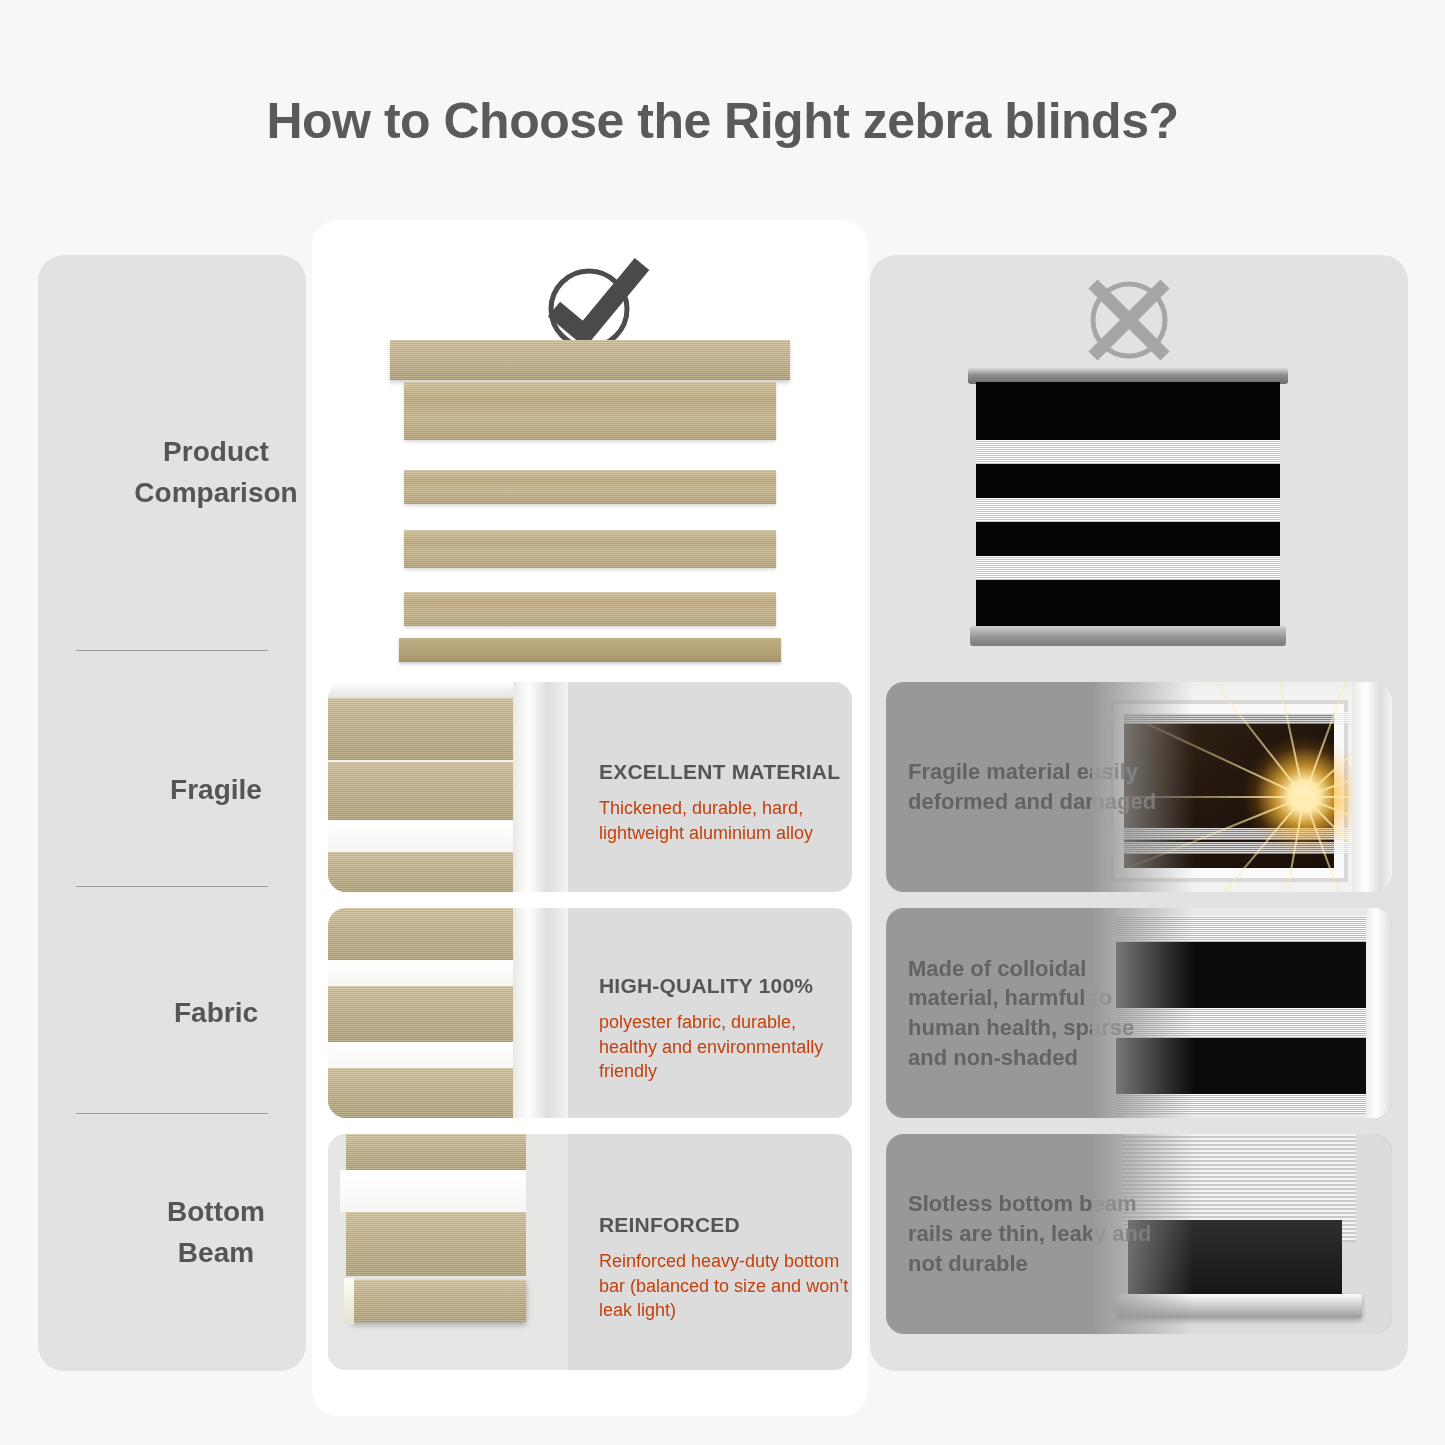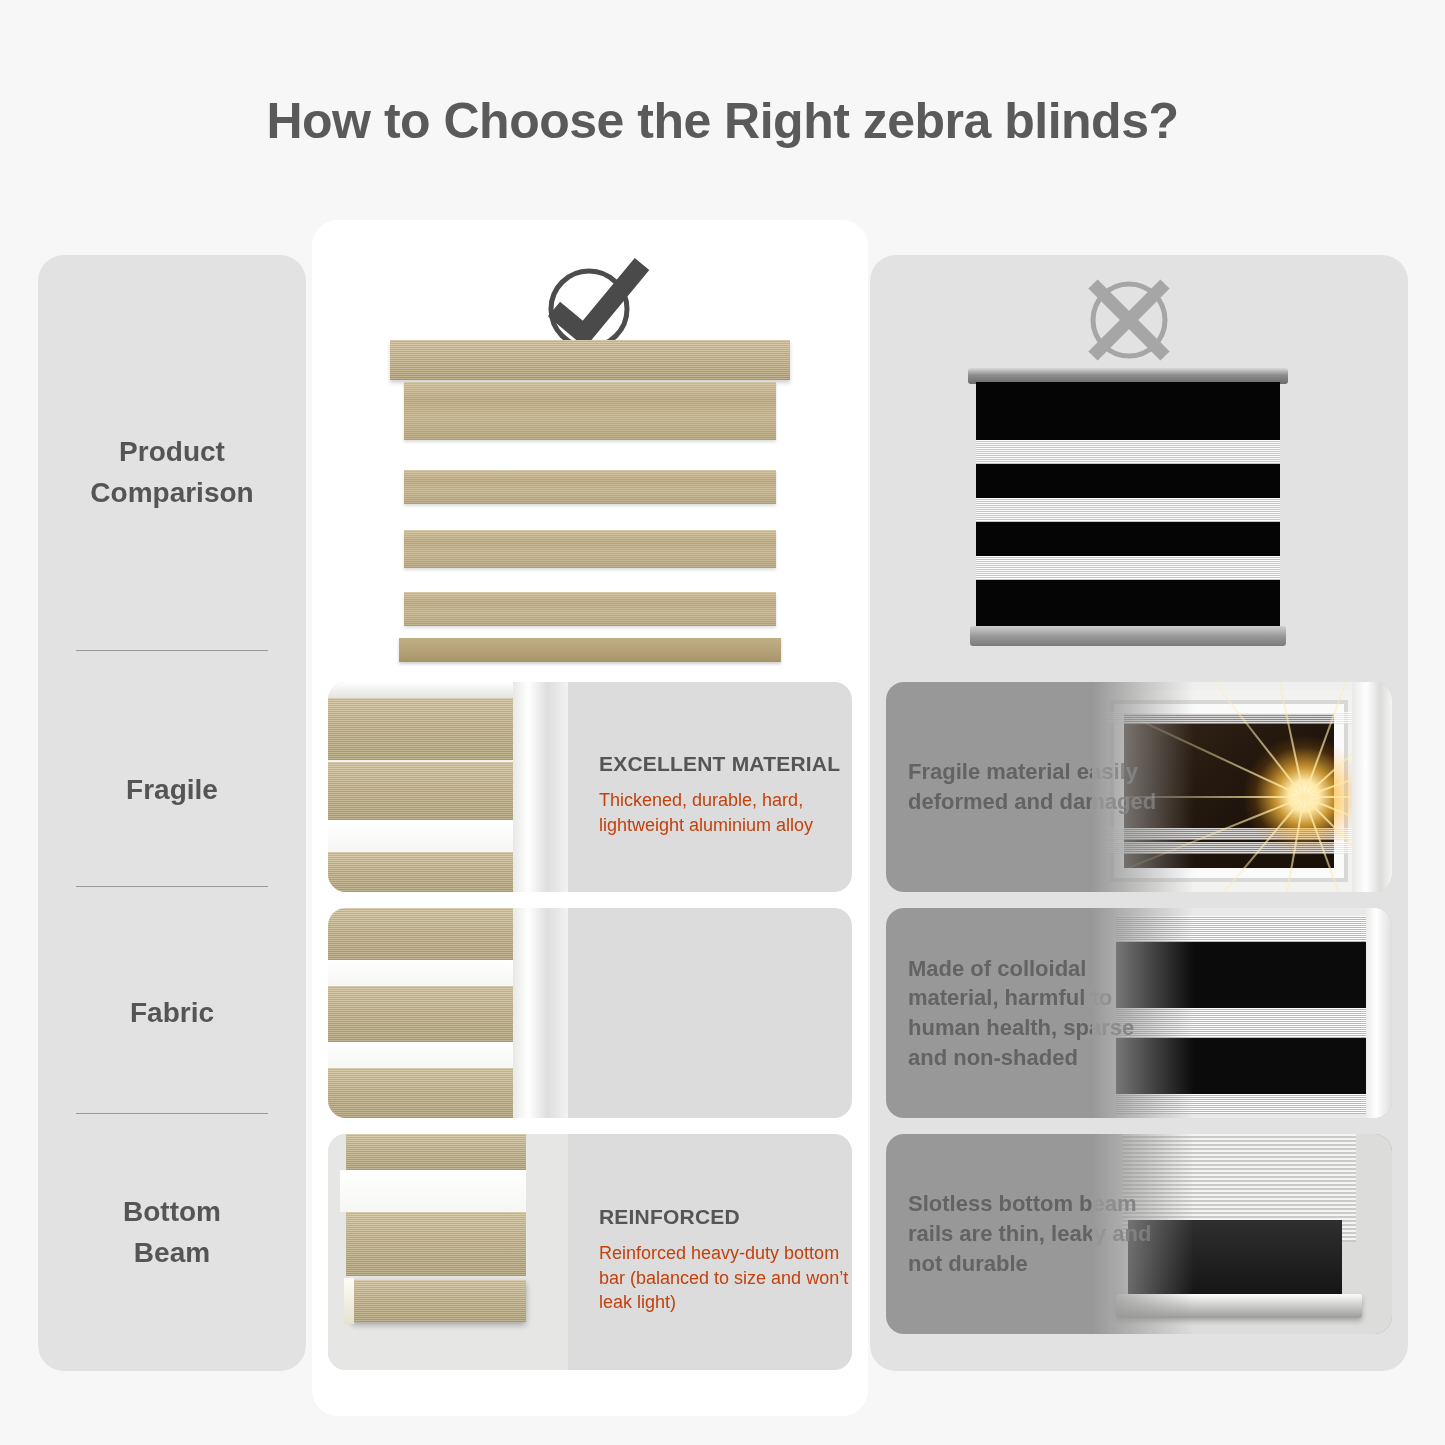--- a/index.html
+++ b/index.html
@@ -51,20 +51,21 @@
   
   .row-label {
     position: absolute;
     left: 38px;
     width: 268px;
     text-align: center;
     font-size: 28px;
     font-weight: bold;
     color: #555555;
     line-height: 1.45;
+    padding-left: 44px;
   }
   #label-product { top: 432px; }
   #label-material { top: 770px; }
   #label-fabric { top: 993px; }
   #label-bottom { top: 1192px; }
 
   .row-divider {
     position: absolute;
     left: 76px;
     width: 192px;
@@ -192,21 +193,21 @@
   .feature-img {
     position: absolute;
     left: 0; top: 0;
     width: 240px;
     height: 100%;
     overflow: hidden;
   }
   .feature-text {
     position: absolute;
     left: 243px;
-    top: 8px;
+    top: 16px;
     width: 281px;
     height: 100%;
     display: flex;
     flex-direction: column;
     justify-content: center;
     padding-left: 28px;
     box-sizing: border-box;
   }
   .feature-title {
     font-size: 21px;
@@ -467,20 +468,24 @@
 <div id="feature-fabric" class="feature-card">
   <div class="feature-img">
     <div class="closeup">
       <div class="cu-band" style="top:0px;   height:52px;"></div>
       <div class="cu-white" style="top:52px;  height:26px;"></div>
       <div class="cu-band" style="top:78px;  height:56px;"></div>
       <div class="cu-white" style="top:134px; height:26px;"></div>
       <div class="cu-band" style="top:160px; height:50px;"></div>
       <div class="cu-frame"></div>
     </div>
+  </div>
+  <div class="feature-text">
+    <div class="feature-title">HIGH-QUALITY 100%</div>
+    <div class="feature-body">polyester fabric, durable, healthy and environmentally friendly</div>
   </div>
 </div>
 
 <div id="feature-bottom" class="feature-card">
   <div class="feature-img">
     <div class="closeup" style="background:#e6e6e4;">
       <div class="cu-band" style="top:0px;   height:36px; left:18px; width:180px;"></div>
       <div class="cu-white" style="top:36px;  height:42px; left:12px; width:186px;"></div>
       <div class="cu-band" style="top:78px;  height:64px; left:18px; width:180px;"></div>
       <div class="cu-band" style="top:146px; height:42px; left:24px; width:174px;

